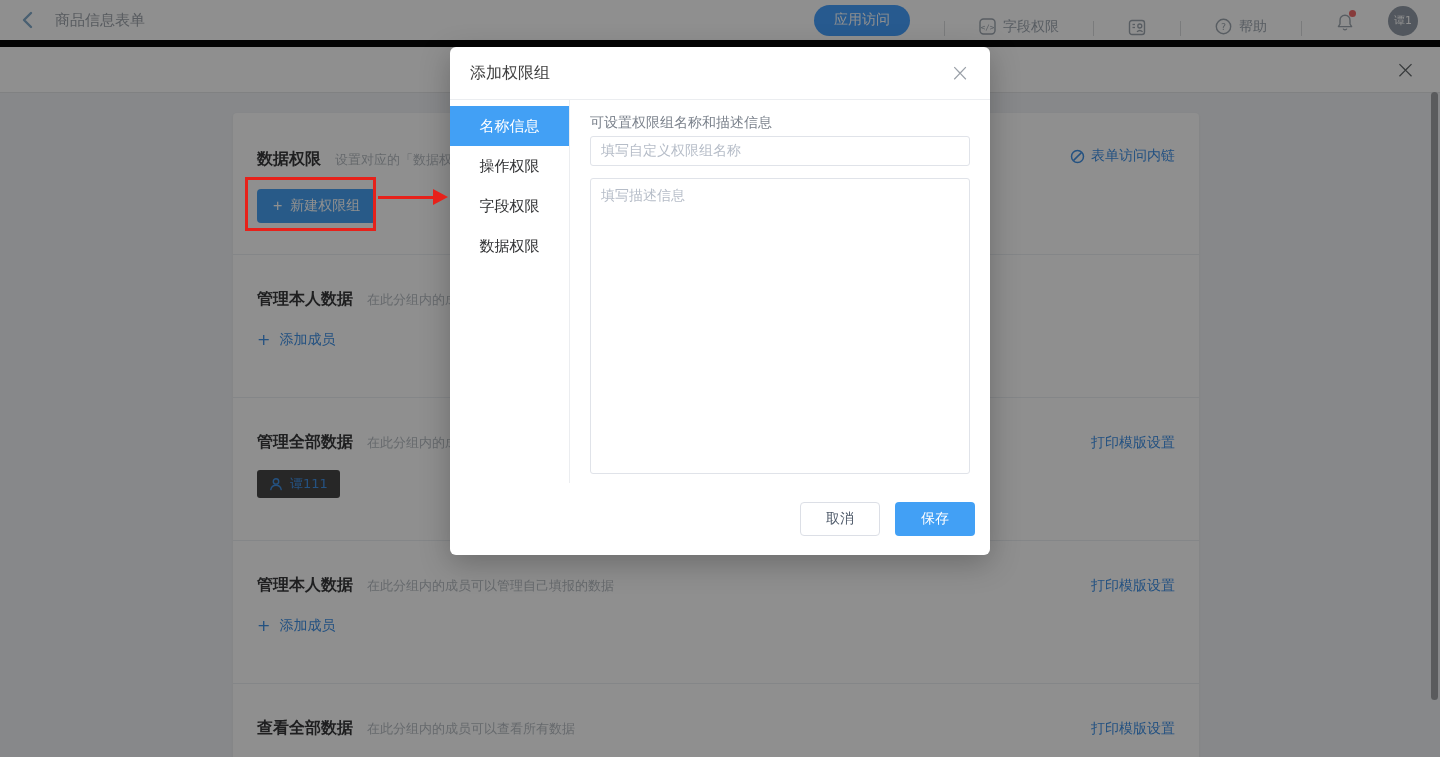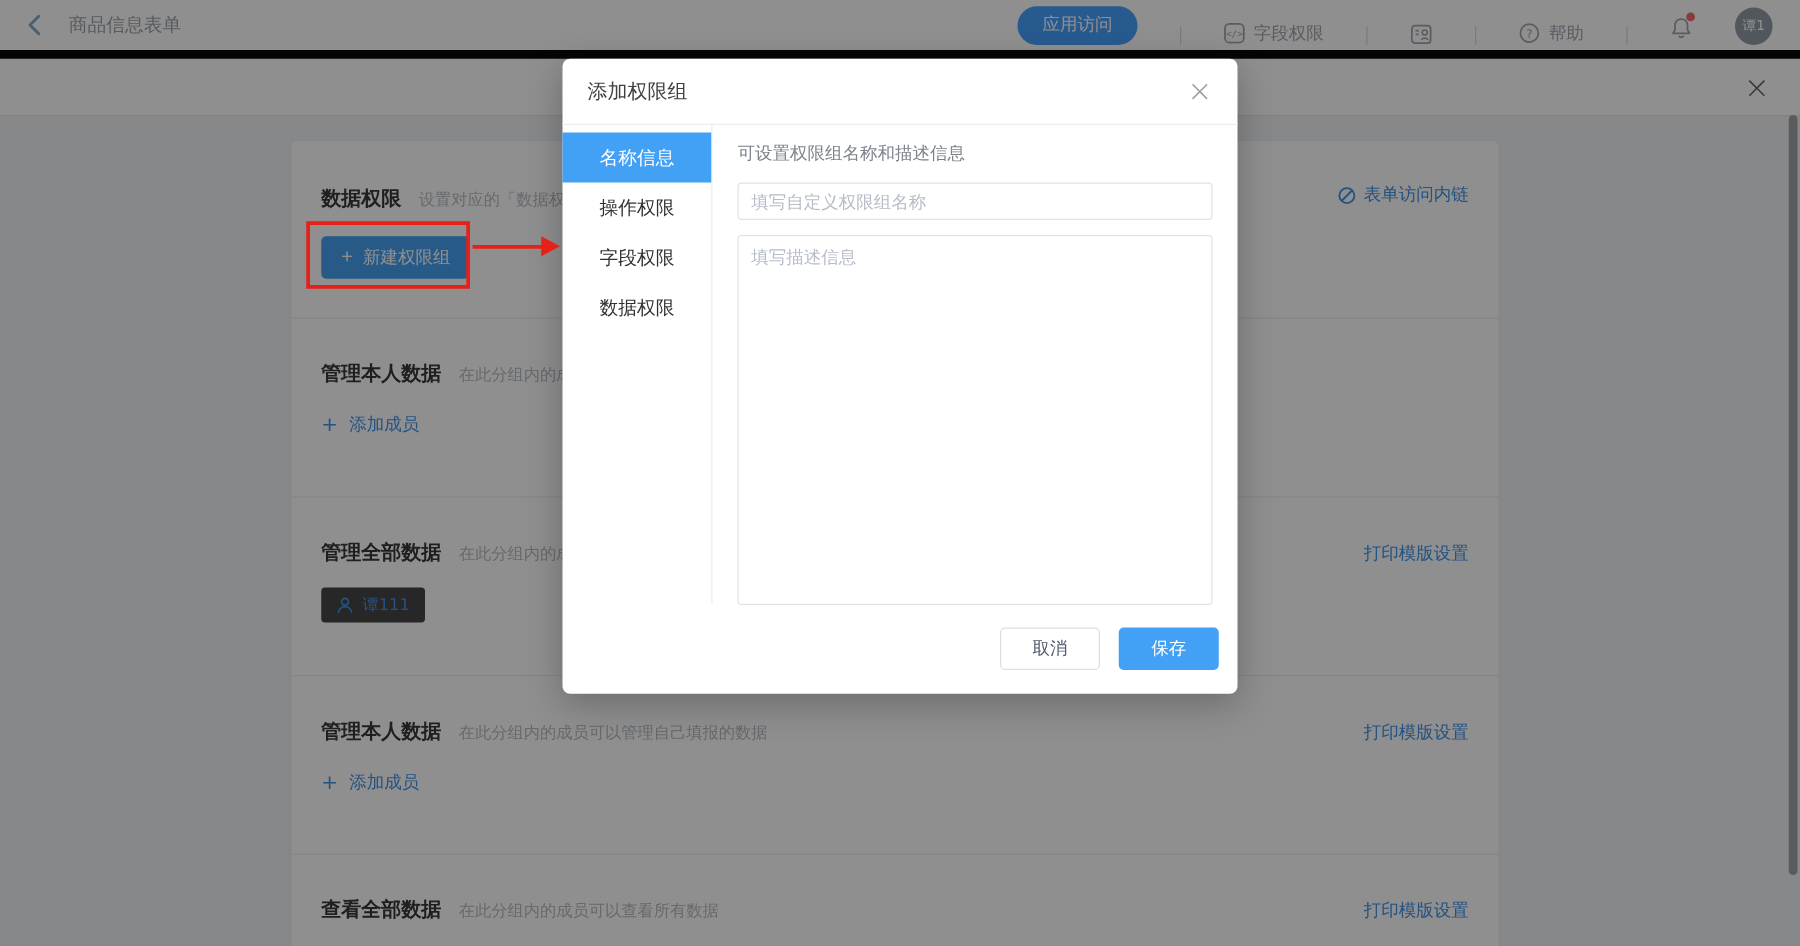--- a/index.html
+++ b/index.html
@@ -58,22 +58,22 @@
   .m-header { height:53px; flex:0 0 53px; display:flex; align-items:center; padding:0 20px;
               border-bottom:1px solid #ebedf0; }
   .m-title { font-size:16px; color:#404040; font-weight:500; }
   .m-close { margin-left:auto; font-size:24px; color:#9aa0a8; line-height:1; cursor:pointer; font-weight:300; }
   .m-body { flex:1; display:flex; min-height:0; }
   .m-tabs { width:120px; flex:0 0 120px; border-right:1px solid #ebedf0; padding-top:6px; }
   .m-tab { height:40px; line-height:40px; text-align:center; font-size:15px; color:#303133; cursor:pointer; }
   .m-tab.active { background:#42a0f5; color:#fff; }
   .m-form { flex:1; padding:14px 20px 0 20px; }
   .form-label { font-size:14px; color:#7b828c; }
-  .name-input { margin-top:14px; width:100%; height:30px; border:1px solid #e0e3e9; border-radius:3px;
-                padding:0 10px; font-size:14px; color:#333; outline:none; font-family:Liberation Sans, sans-serif; }
+  .name-input { margin-top:4px; width:100%; height:30px; border:1px solid #e0e3e9; border-radius:3px;
+                padding:0 10px; font-size:14px; color:#333; outline:none; font-family:Liberation Mono, monospace; }
   .name-input::placeholder, .desc-textarea::placeholder { color:#b6bdc8; }
   .desc-textarea { margin-top:12px; width:100%; height:296px; border:1px solid #e0e3e9; border-radius:3px;
                    padding:8px 10px; font-size:14px; color:#333; outline:none; resize:none; font-family:inherit; }
   .m-footer { flex:0 0 72px; display:flex; align-items:center; justify-content:flex-end; gap:15px; padding-right:15px; }
   .btn-cancel { width:80px; height:34px; background:#fff; border:1px solid #dcdfe6; border-radius:4px;
                 font-size:14px; color:#4e5969; cursor:pointer; }
   .btn-save { width:80px; height:34px; background:#42a0f5; border:none; border-radius:4px;
               font-size:14px; color:#fff; cursor:pointer; }
 
   

